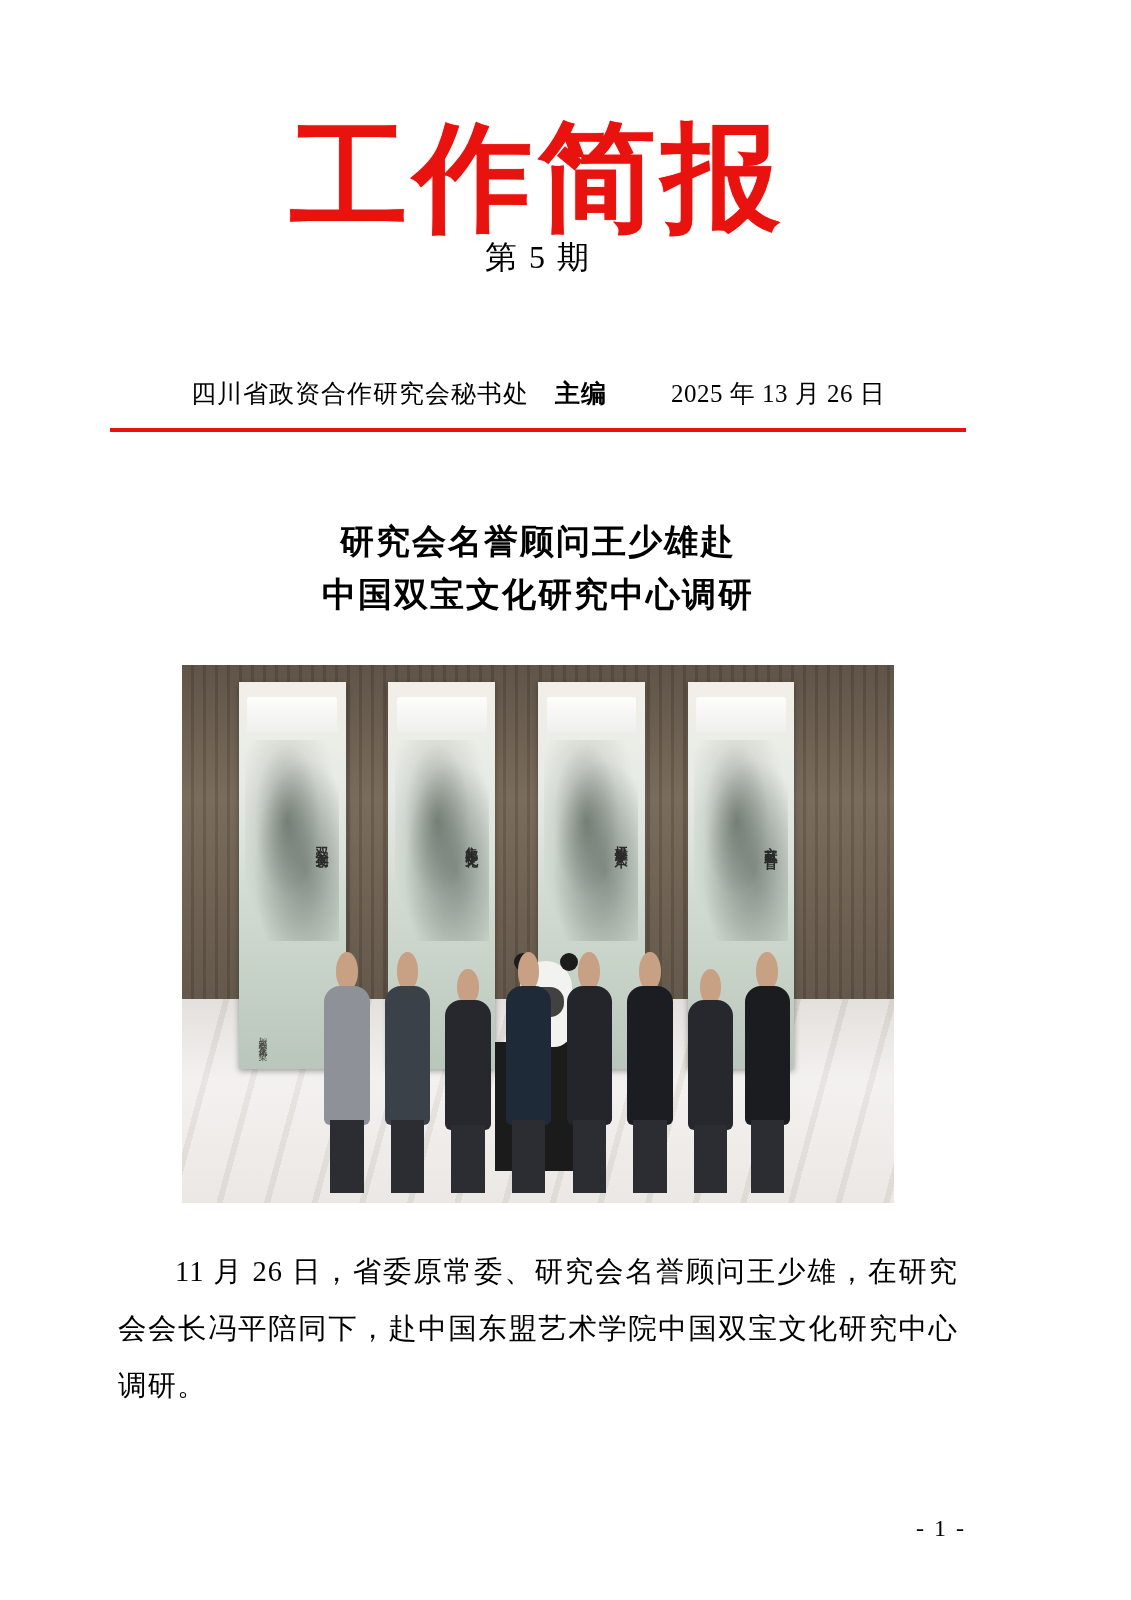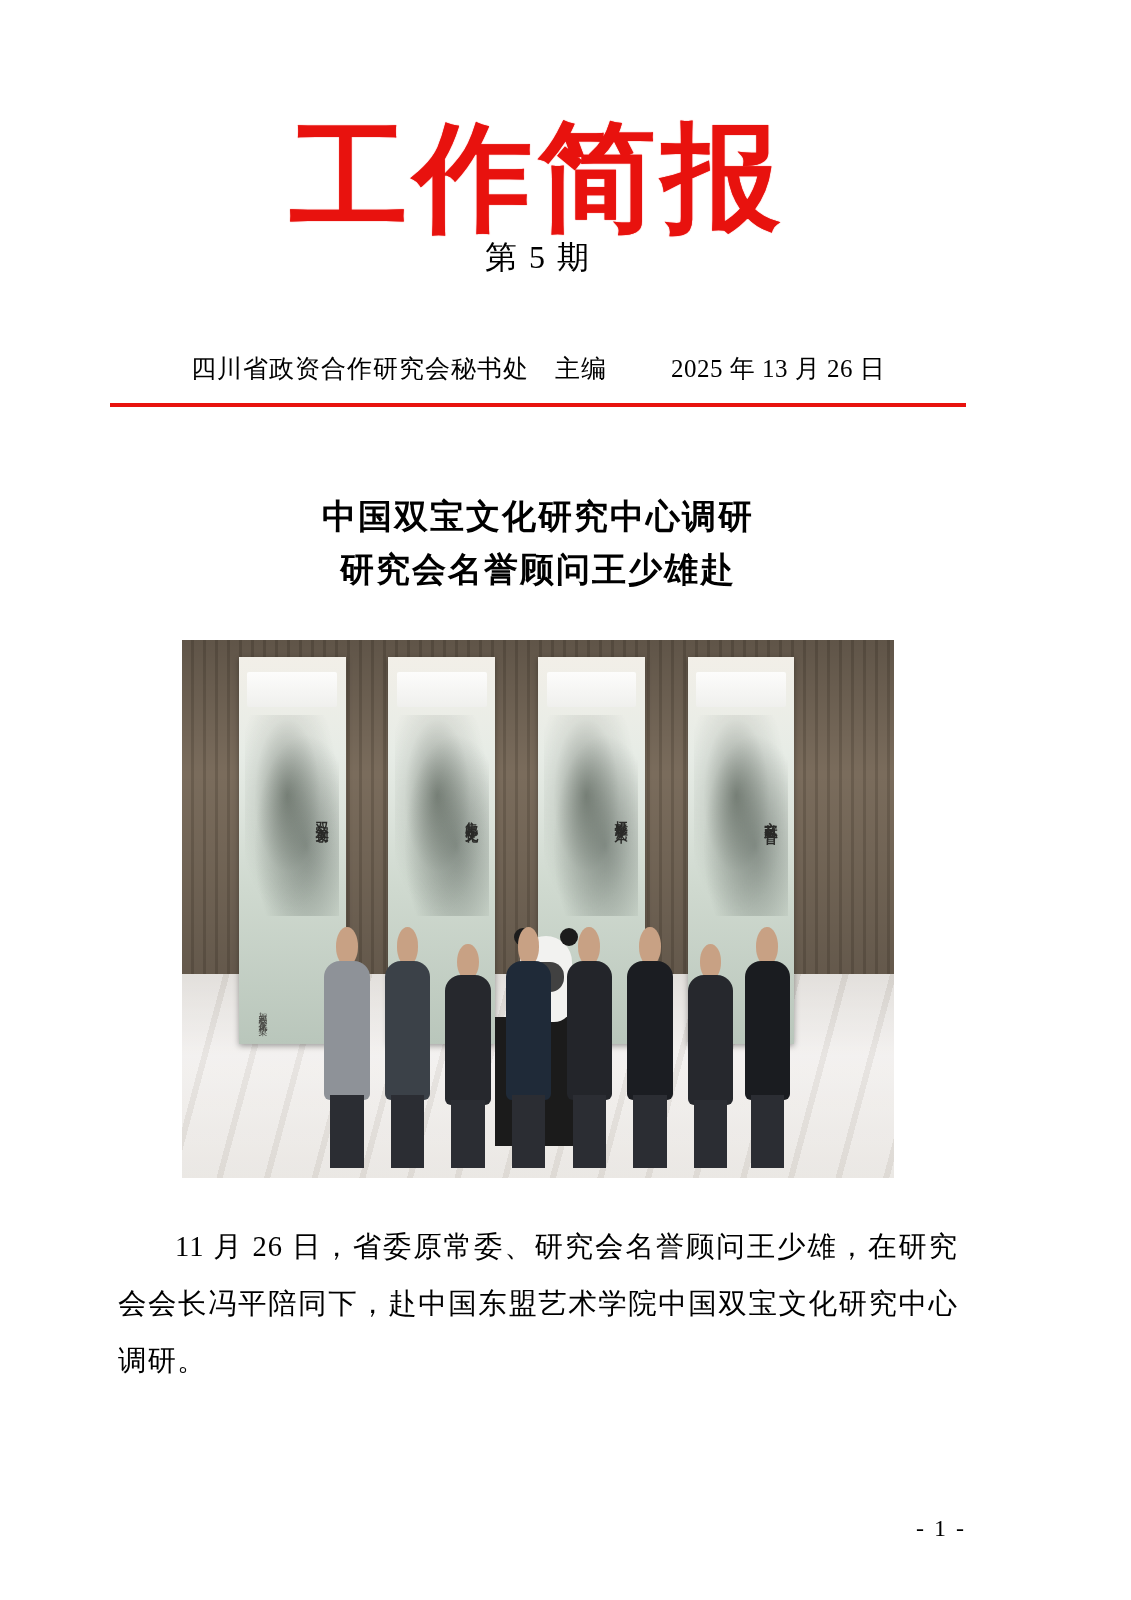--- a/index.html
+++ b/index.html
@@ -39,27 +39,27 @@
   .issue-no {
     text-align: center;
     font-size: 32px;
     letter-spacing: 2px;
   }
   .masthead-line {
     display: flex;
     justify-content: center;
     align-items: flex-start;
     gap: 0;
-    margin-top: 72px;
+    margin-top: 97px;
     font-size: 25px;
     letter-spacing: 1px;
     white-space: nowrap;
   }
   .masthead-line .editor-org { }
-  .masthead-line .editor-role { margin-left: 26px; }
+  .masthead-line .editor-role { margin-left: 26px; font-weight: bold; }
   .masthead-line .issue-date { margin-left: 64px; letter-spacing: 0.5px; }
 
   .red-rule {
     margin: 18px 0 0 0;
     height: 4px;
     background: #e8120e;
     width: 100%;
   }
 
   
@@ -246,22 +246,22 @@
 
   <div class="masthead-line">
     <span class="editor-org">四川省政资合作研究会秘书处</span>
     <span class="editor-role">主编</span>
     <span class="issue-date">2025 年 13 月 26 日</span>
   </div>
 
   <div class="red-rule"></div>
 
   <div class="article-title">
+    <div>研究会名誉顾问王少雄赴</div>
     <div>中国双宝文化研究中心调研</div>
-    <div>研究会名誉顾问王少雄赴</div>
   </div>
 
   <div class="photo-wrap">
     <div class="photo">
       <div class="wall"></div>
       <div class="wall-shade"></div>
       <div class="floor"></div>
 
       <div class="banner b1">
         <div class="bhead"></div>

